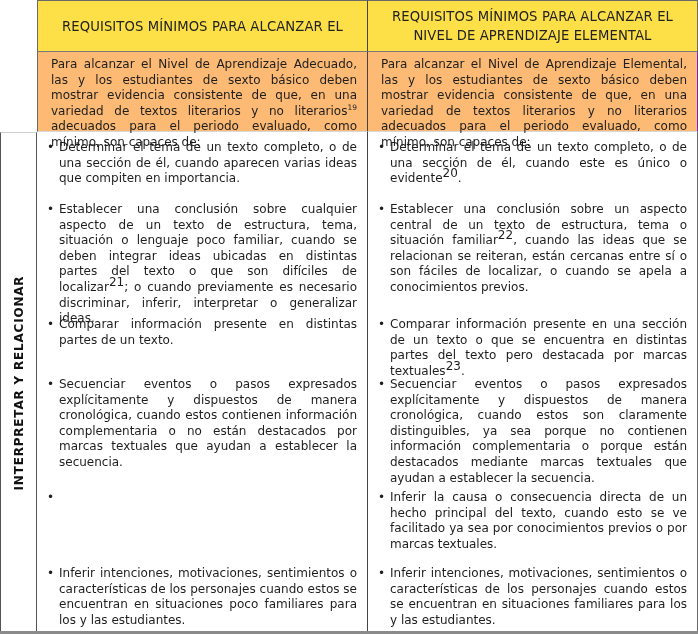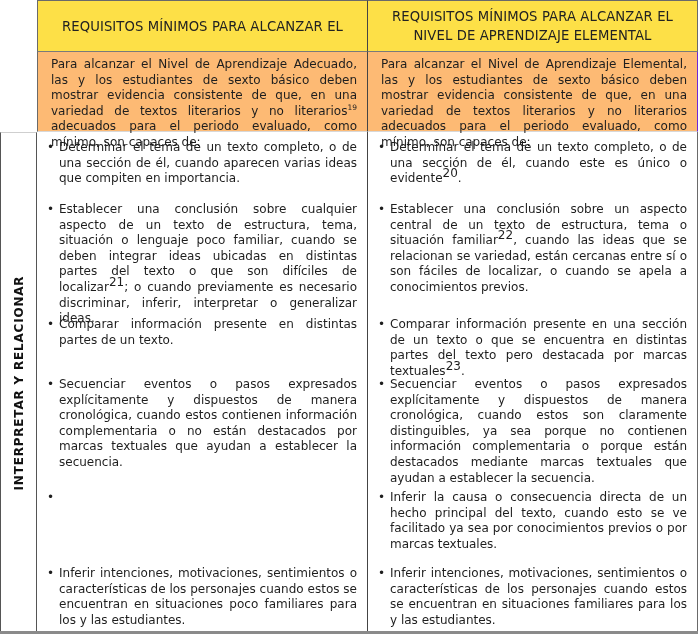--- a/index.html
+++ b/index.html
@@ -65,21 +65,21 @@
     <div class="item" style="top:8px"><span class="bullet">•</span><span>Determinar el tema de un texto completo, o de una sección de él, cuando aparecen varias ideas que compiten en importancia.</span></div>
     <div class="item" style="top:70px"><span class="bullet">•</span><span>Establecer una conclusión sobre cualquier aspecto de un texto de estructura, tema, situación o lenguaje poco familiar, cuando se deben integrar ideas ubicadas en distintas partes del texto o que son difíciles de localizar</span><sup>21</sup><span>; o cuando previamente es necesario discriminar, inferir, interpretar o generalizar ideas.</span></div>
     <div class="item" style="top:185px"><span class="bullet">•</span><span>Comparar información presente en distintas partes de un texto.</span></div>
     <div class="item" style="top:245px"><span class="bullet">•</span><span>Secuenciar eventos o pasos expresados explícitamente y dispuestos de manera cronológica, cuando estos contienen información complementaria o no están destacados por marcas textuales que ayudan a establecer la secuencia.</span></div>
     <div class="item" style="top:358px"><span class="bullet">•</span></div>
     <div class="item" style="top:434px"><span class="bullet">•</span><span>Inferir intenciones, motivaciones, sentimientos o características de los personajes cuando estos se encuentran en situaciones poco familiares para los y las estudiantes.</span></div>
   </div>
 
   <div class="col c2">
     <div class="item" style="top:8px"><span class="bullet">•</span><span>Determinar el tema de un texto completo, o de una sección de él, cuando este es único o evidente</span><sup>20</sup><span>.</span></div>
-    <div class="item" style="top:70px"><span class="bullet">•</span><span>Establecer una conclusión sobre un aspecto central de un texto de estructura, tema o situación familiar</span><sup>22</sup><span>, cuando las ideas que se relacionan se variedad, están cercanas entre sí o son fáciles de localizar, o cuando se apela a conocimientos previos.</span></div>
+    <div class="item" style="top:70px"><span class="bullet">•</span><span>Establecer una conclusión sobre un aspecto central de un texto de estructura, tema o situación familiar</span><sup>22</sup><span>, cuando las ideas que se relacionan se reiteran, están cercanas entre sí o son fáciles de localizar, o cuando se apela a conocimientos previos.</span></div>
     <div class="item" style="top:185px"><span class="bullet">•</span><span>Comparar información presente en una sección de un texto o que se encuentra en distintas partes del texto pero destacada por marcas textuales</span><sup>23</sup><span>.</span></div>
     <div class="item" style="top:245px"><span class="bullet">•</span><span>Secuenciar eventos o pasos expresados explícitamente y dispuestos de manera cronológica, cuando estos son claramente distinguibles, ya sea porque no contienen información complementaria o porque están destacados mediante marcas textuales que ayudan a establecer la secuencia.</span></div>
     <div class="item" style="top:358px"><span class="bullet">•</span><span>Inferir la causa o consecuencia directa de un hecho principal del texto, cuando esto se ve facilitado ya sea por conocimientos previos o por marcas textuales.</span></div>
     <div class="item" style="top:434px"><span class="bullet">•</span><span>Inferir intenciones, motivaciones, sentimientos o características de los personajes cuando estos se encuentran en situaciones familiares para los y las estudiantes.</span></div>
   </div>
 
   <div class="bottom-rule"></div>
 </div>
 
 </body></html>

